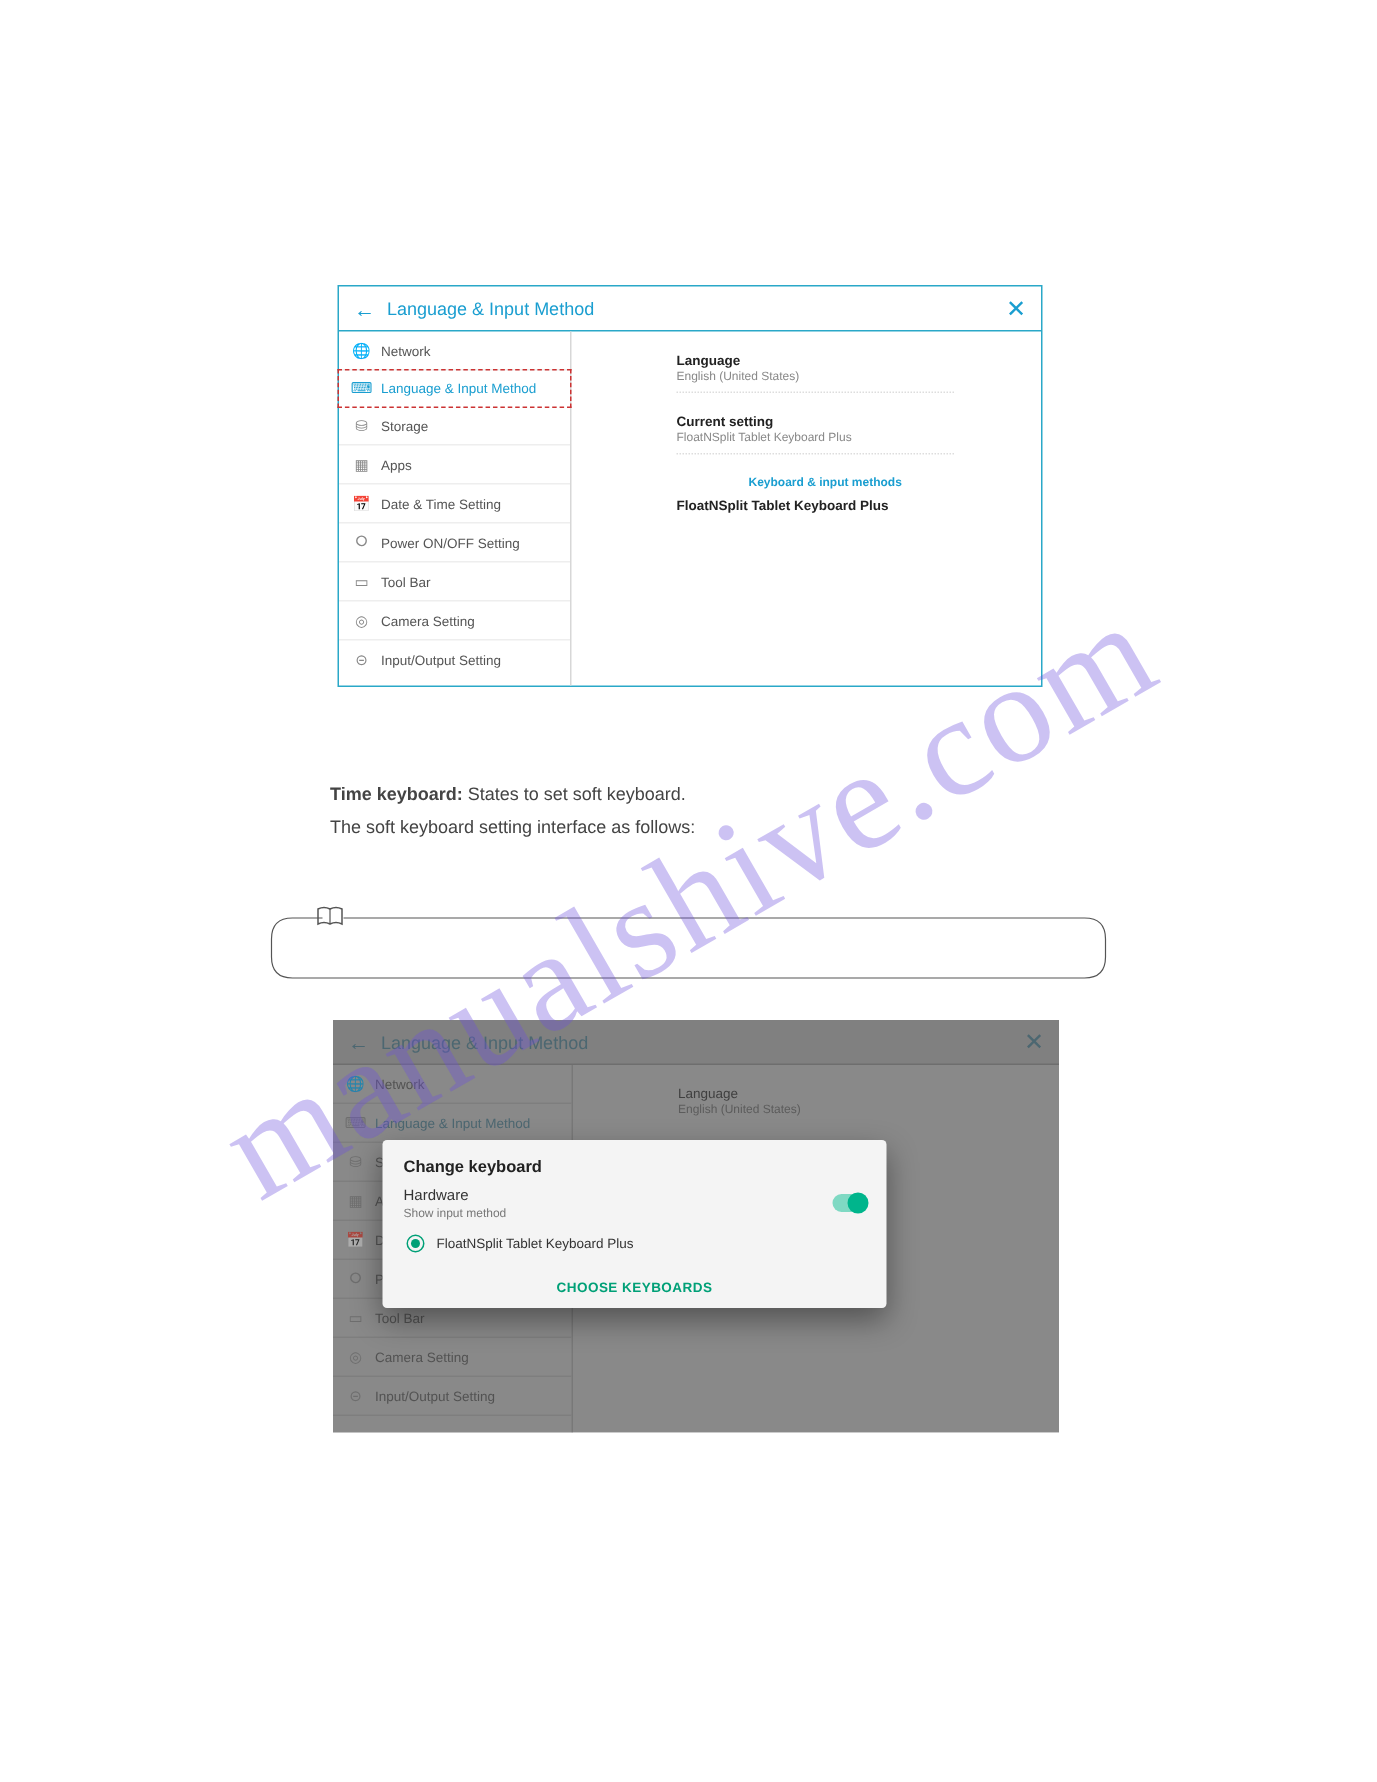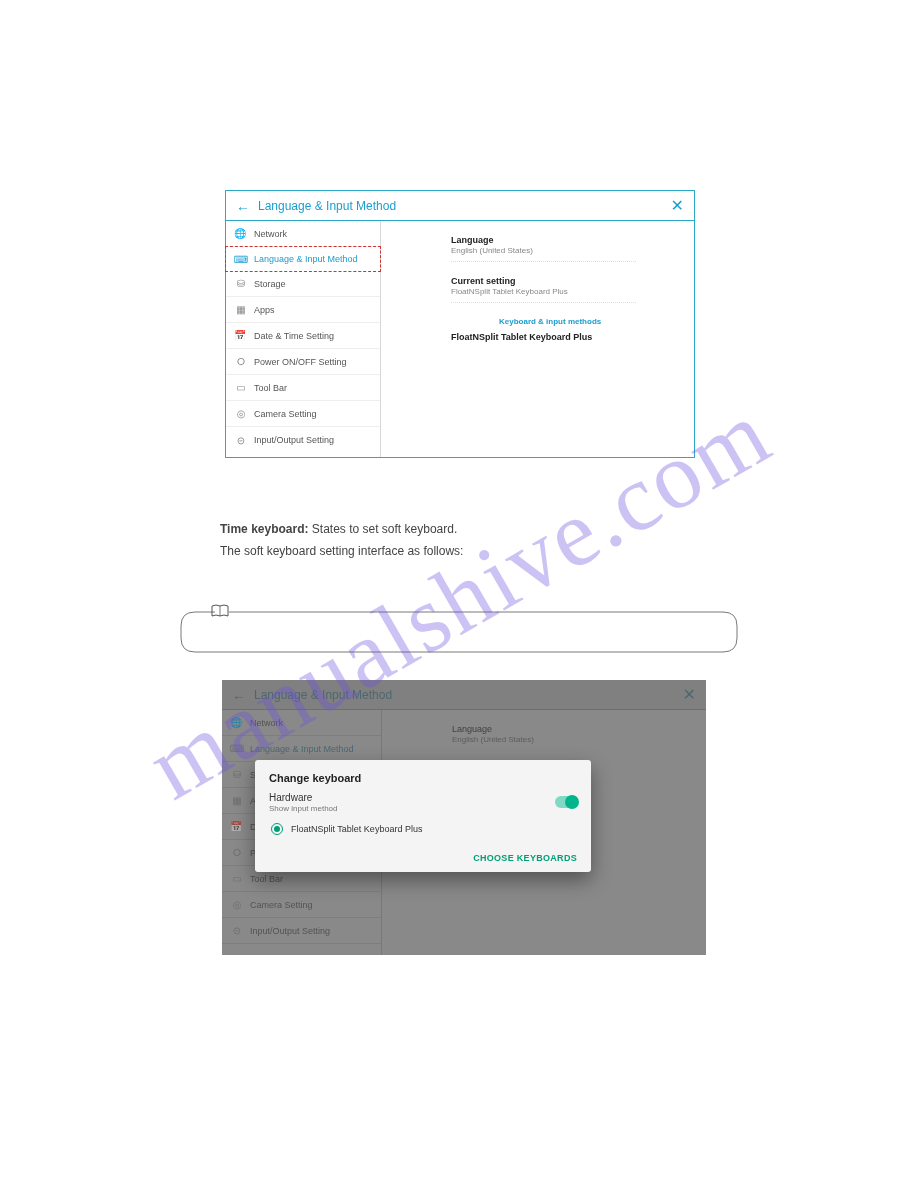--- a/index.html
+++ b/index.html
@@ -174,21 +174,21 @@
   .radio {
     width: 12px; height: 12px; border: 1.5px solid #00a077;
     border-radius: 50%; display: inline-flex; align-items: center; justify-content: center;
     margin-right: 8px;
   }
   .radio::after {
     content: ''; width: 6px; height: 6px; border-radius: 50%; background: #00a077;
   }
   .radio-label { font-size: 9px; color: #333; }
   .dialog-action {
-    text-align: right;
+    text-align: center;
     font-size: 9px;
     color: #00a077;
     font-weight: 600;
     letter-spacing: 0.3px;
   }
 </style>
 </head>
 <body>
 
 <div class="watermark">manualshive.com</div>

